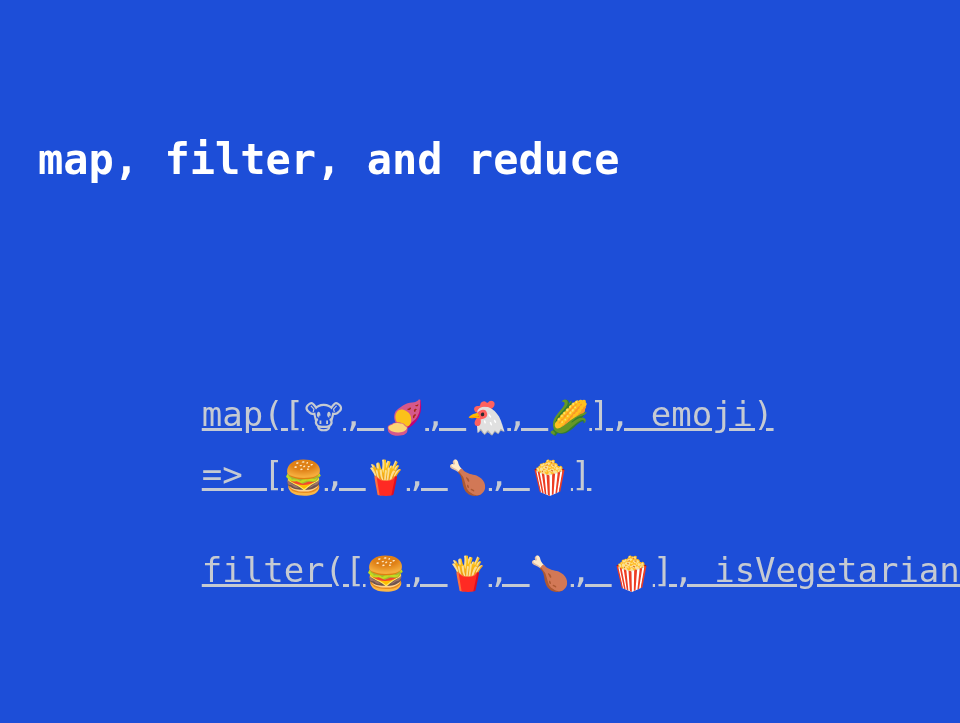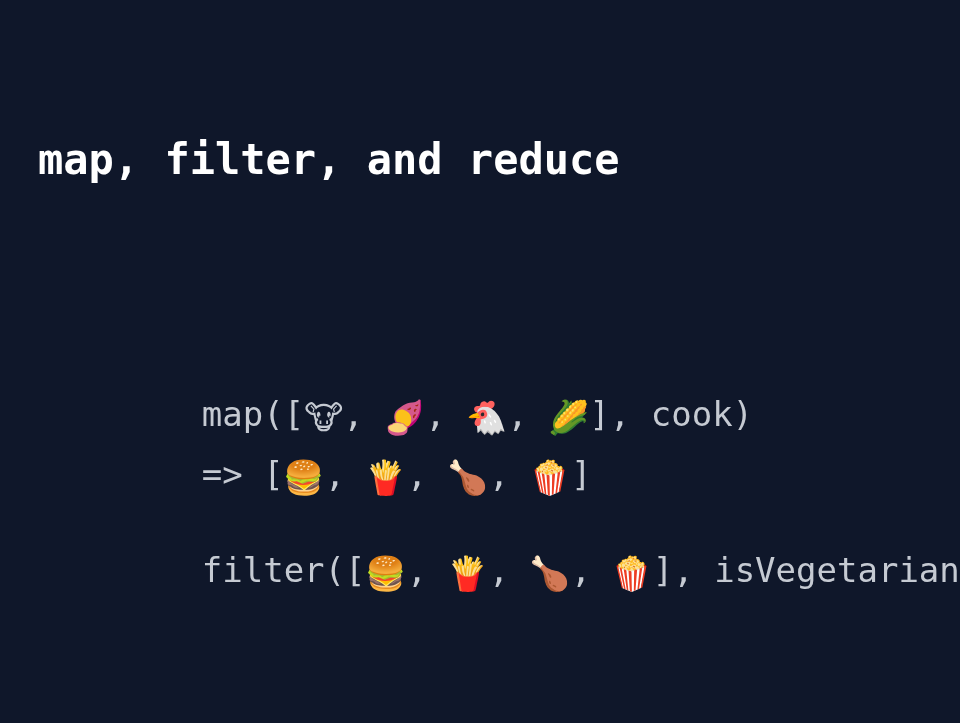--- a/index.html
+++ b/index.html
@@ -12,21 +12,21 @@
     background: #2b2e38;
     overflow: hidden;
     font-family: "DejaVu Sans Mono", "Liberation Mono", monospace;
     -webkit-font-smoothing: antialiased;
   }
 
   .slide {
     position: relative;
     width: 960px;
     height: 723px;
-    background: #0f172a;
+    background: #1d4ed8;
     box-sizing: border-box;
     padding: 30px 0 0 38px;
   }
 
   
   .title {
     color: #ffffff;
     font-family: "DejaVu Sans Mono", "Liberation Mono", monospace;
     font-weight: bold;
     font-size: 42px;
@@ -60,36 +60,36 @@
     white-space: pre;
     display: block;
     height: 60px;
   }
   .emoji {
     font-family: "DejaVu Sans", sans-serif;
     font-size: 33px;
     line-height: 1;
     vertical-align: -3px;
   }
-  .tok { white-space: pre; }
+  .tok { white-space: pre; text-decoration: underline; }
 </style>
 </head>
 <body>
 
 <div class="slide">
 
   <h1 class="title">
     <span class="title-line">map, filter, and reduce</span>
   </h1>
 
   <div class="code-area">
 
     <div class="code-block">
       <span class="code-line">
-        <span class="tok">map([</span><span class="emoji">🐮</span><span class="tok">, </span><span class="emoji">🍠</span><span class="tok">, </span><span class="emoji">🐔</span><span class="tok">, </span><span class="emoji">🌽</span><span class="tok">], cook)</span>
+        <span class="tok">map([</span><span class="emoji">🐮</span><span class="tok">, </span><span class="emoji">🍠</span><span class="tok">, </span><span class="emoji">🐔</span><span class="tok">, </span><span class="emoji">🌽</span><span class="tok">], emoji)</span>
       </span>
       <span class="code-line">
         <span class="tok">=&gt; [</span><span class="emoji">🍔</span><span class="tok">, </span><span class="emoji">🍟</span><span class="tok">, </span><span class="emoji">🍗</span><span class="tok">, </span><span class="emoji">🍿</span><span class="tok">]</span>
       </span>
     </div>
 
     <div class="code-block">
       <span class="code-line">
         <span class="tok">filter([</span><span class="emoji">🍔</span><span class="tok">, </span><span class="emoji">🍟</span><span class="tok">, </span><span class="emoji">🍗</span><span class="tok">, </span><span class="emoji">🍿</span><span class="tok">], isVegetarian)</span>
       </span>

